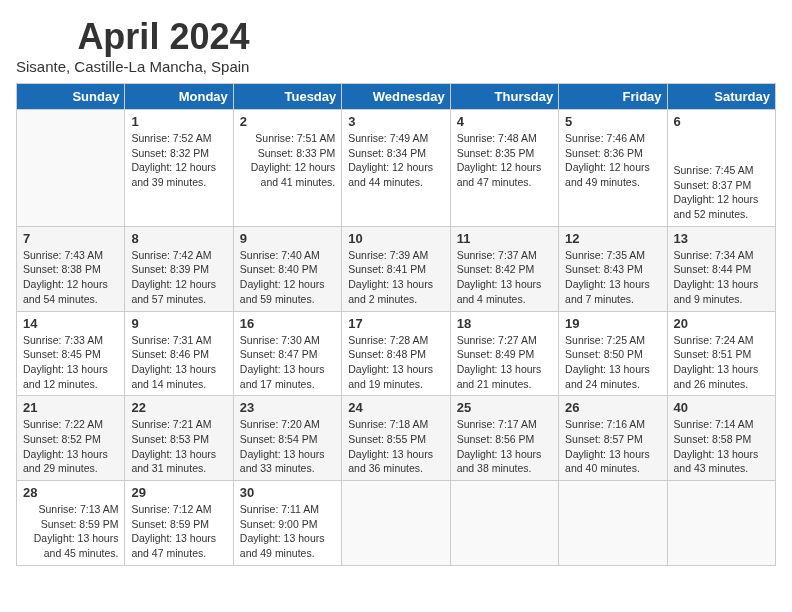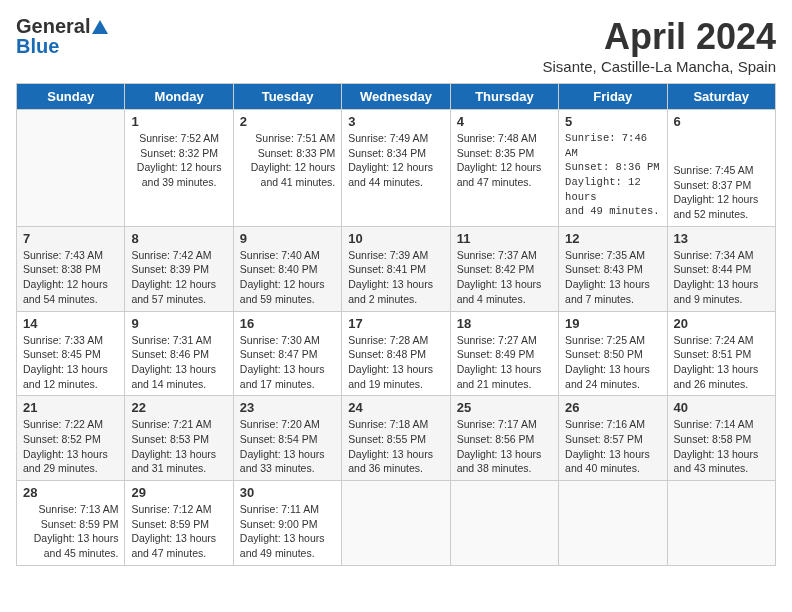--- a/index.html
+++ b/index.html
@@ -58,21 +58,21 @@
     table {
       width: 100%;
       border-collapse: collapse;
       table-layout: fixed;
     }
     thead tr th {
       background-color: #1a6bb5;
       color: #fff;
       font-size: 13px;
       font-weight: bold;
-      text-align: center;
+      text-align: right;
       padding: 5px 5px;
       border: 1px solid #ccc;
     }
     tbody tr td {
       vertical-align: top;
       border: 1px solid #ccc;
       padding: 4px 6px;
       font-size: 11px;
       color: #333;
       height: 80px;
@@ -93,26 +93,20 @@
       color: #333;
     }
     .empty-cell {
       background: #f9f9f9;
     }
   </style>
 </head>
 <body>
 
 <div class="header-area">
-  <div class="logo">
-    <span>
-      <span class="logo-general">General</span><span class="logo-icon"></span>
-    </span>
-    <span class="logo-blue">Blue</span>
-  </div>
   <div class="title-area">
     <div class="month-title">April 2024</div>
     <div class="subtitle">Sisante, Castille-La Mancha, Spain</div>
   </div>
 </div>
 
 <table>
   <thead>
     <tr>
     <th>Sunday</th>
@@ -122,21 +116,21 @@
         <th>Thursday</th>
         <th>Friday</th>
         <th>Saturday</th>
       </tr>
   </thead>
   <tbody>
   <tr>
         <td class="empty-cell"></td>
         <td>
           <span class="day-num">1</span>
-          <div class="day-info" style="white-space: pre-line; text-align: center;">Sunrise: 7:52 AM
+          <div class="day-info" style="white-space: pre-line;">Sunrise: 7:52 AM
 Sunset: 8:32 PM
 Daylight: 12 hours
 and 39 minutes.</div>
         </td>
         <td>
           <span class="day-num">2</span>
           <div class="day-info" style="white-space: pre-line; text-align: right;">Sunrise: 7:51 AM
 Sunset: 8:33 PM
 Daylight: 12 hours
 and 41 minutes.</div>
@@ -150,21 +144,21 @@
         </td>
         <td>
           <span class="day-num">4</span>
           <div class="day-info" style="white-space: pre-line;">Sunrise: 7:48 AM
 Sunset: 8:35 PM
 Daylight: 12 hours
 and 47 minutes.</div>
         </td>
         <td>
           <span class="day-num">5</span>
-          <div class="day-info" style="white-space: pre-line; font-family: Liberation Mono, monospace;">Sunrise: 7:46 AM
+          <div class="day-info" style="white-space: pre-line;">Sunrise: 7:46 AM
 Sunset: 8:36 PM
 Daylight: 12 hours
 and 49 minutes.</div>
         </td>
         <td>
           <span class="day-num">6</span>
           <div class="day-info" style="white-space: pre-line; margin-top: 34px;">Sunrise: 7:45 AM
 Sunset: 8:37 PM
 Daylight: 12 hours
 and 52 minutes.</div>

